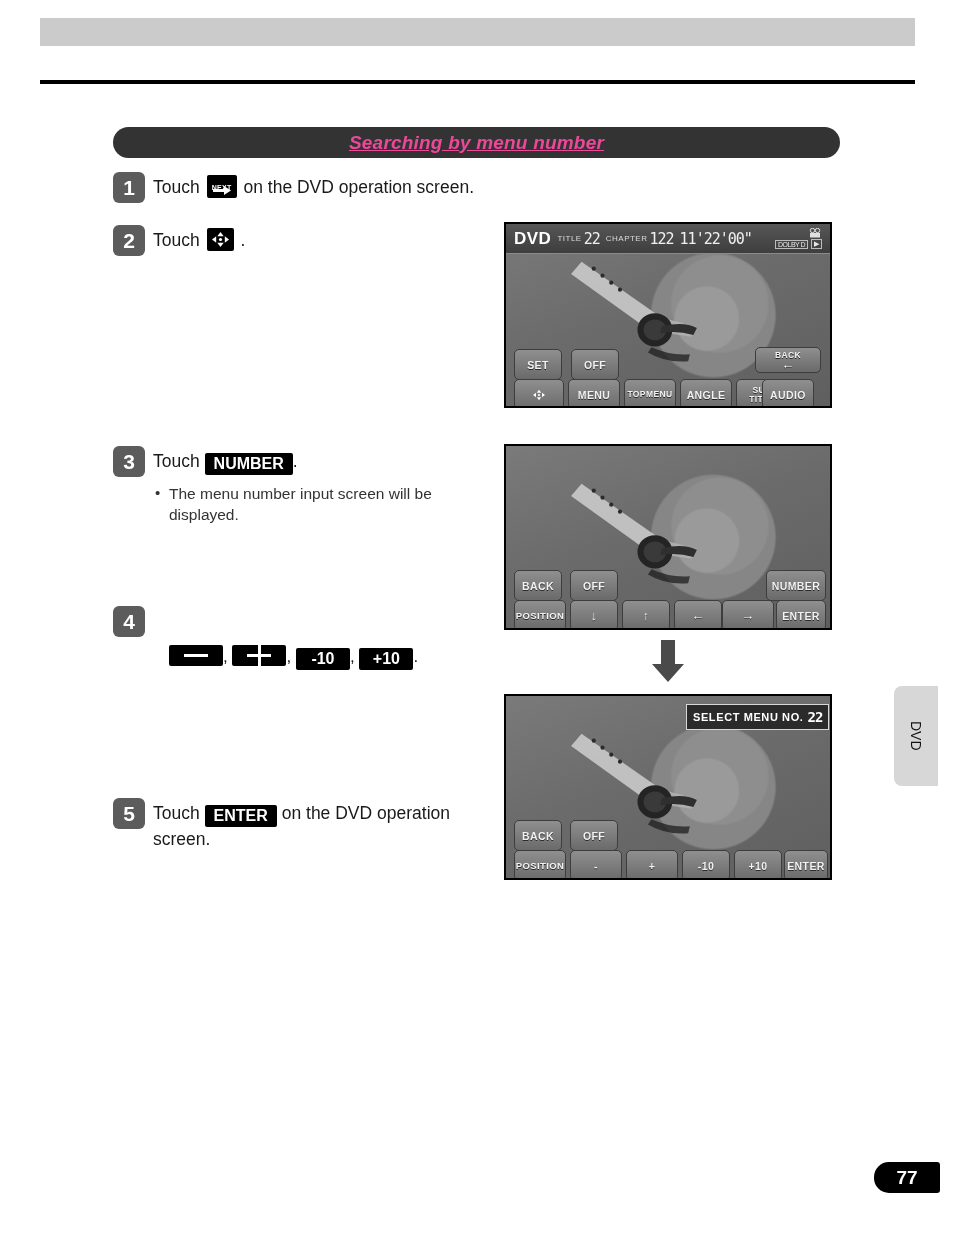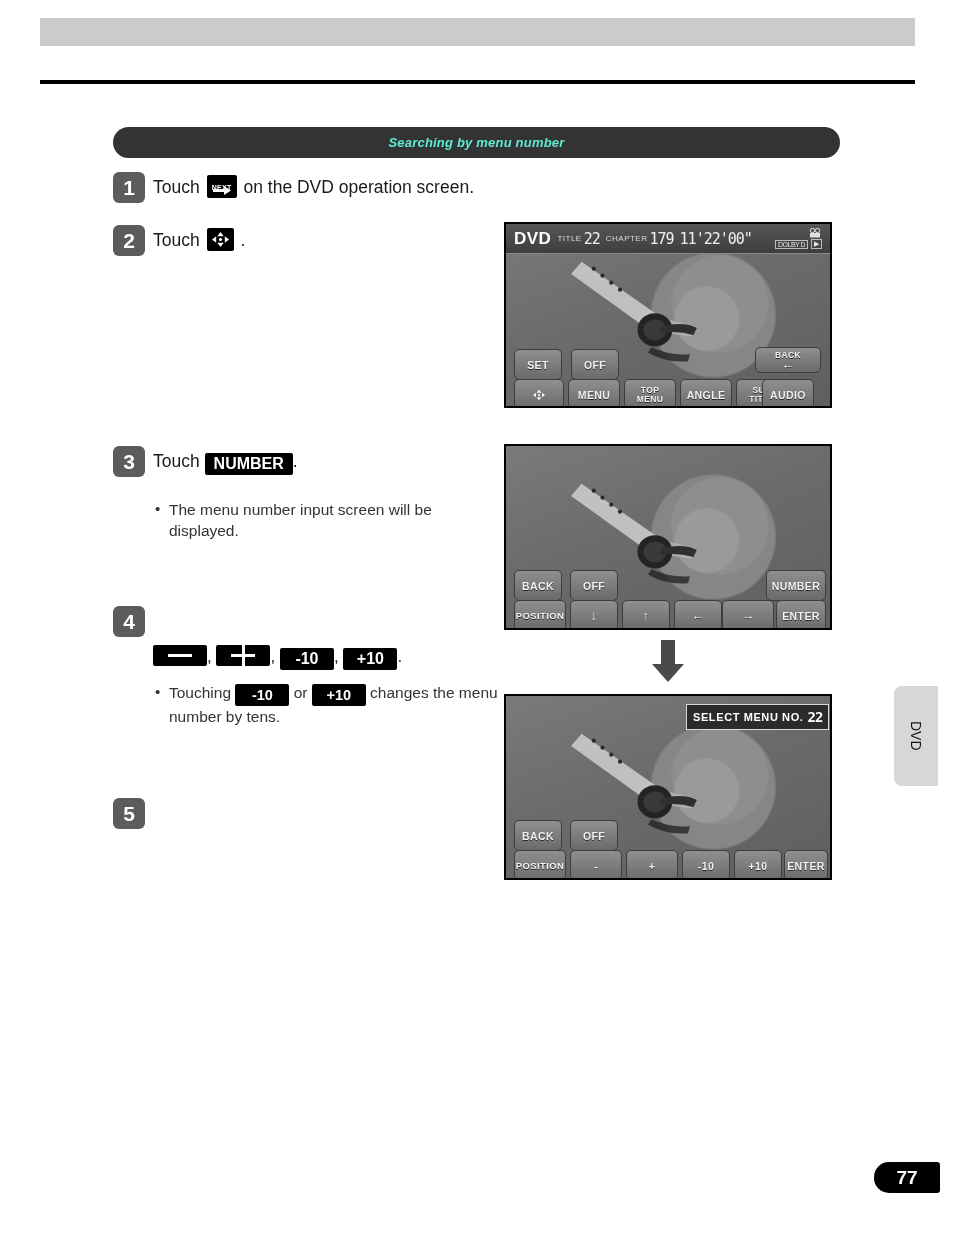--- a/index.html
+++ b/index.html
@@ -23,37 +23,38 @@
     background:#000000;
   }
 
   
   .section-banner {
     position:absolute; left:113px; top:127px; width:727px; height:31px;
     background:#333333; border-radius:16px;
     display:flex; align-items:center; justify-content:center;
   }
   .section-banner-title {
-    color:#5eead4; font-size:13px; font-style:italic; font-weight:bold;
+    color:#ec4899; font-size:19px; font-style:italic; font-weight:bold;
     letter-spacing:0.2px;
+    text-decoration:underline;
   }
 
   
   .step { position:absolute; left:113px; }
   .step-head { display:flex; align-items:flex-start; }
   .step-num {
     width:32px; height:31px; flex:0 0 32px;
     background:#5c5c5c; border-radius:6px;
     color:#ffffff; font-size:21px; font-weight:bold;
     display:flex; align-items:center; justify-content:center;
     margin-right:8px;
   }
   .step-text { font-size:17.5px; line-height:25px; padding-top:3px; }
 
-  .note-list { margin:22px 0 0 40px; padding:0; list-style:none; }
+  .note-list { margin:6px 0 0 40px; padding:0; list-style:none; }
   .note-list li {
     font-size:15.5px; line-height:21px; color:#333;
     position:relative; padding-left:16px; margin-bottom:7px;
   }
   .note-list li::before {
     content:"\2022"; position:absolute; left:2px; top:-1px; font-size:15px;
   }
 
   
   .key {
@@ -236,40 +237,38 @@
   </div>
   <ul class="note-list">
     <li>The menu number input screen will be displayed.</li>
   </ul>
 </div>
 
 <div class="step" style="top:606px; width:400px;">
   <div class="step-head">
     <div class="step-num">4</div>
   </div>
-  <div style="margin-left:40px; margin-top:8px; font-size:17px;">
+  <div style="margin-left:56px; margin-top:8px; font-size:17px;">
     <span class="key-dash"></span><span>,</span>
     <span class="key-plus"></span><span>,</span>
     <span class="key key-wide">-10</span><span>,</span>
     <span class="key key-wide">+10</span><span>.</span>
   </div>
   <ul class="note-list" style="margin-top:12px;">
-    <li>
-      <span>Touching</span>
-      <span class="key key-sm key-wide">-10</span>
-      <span>or</span>
-      <span class="key key-sm key-wide">+10</span>
-      <span>changes the menu number by tens.</span>
-    </li>
   </ul>
 </div>
 
 <div class="step" style="top:798px; width:370px;">
   <div class="step-head">
     <div class="step-num">5</div>
+    <div class="step-text">
+      <span>Touch</span>
+      <span class="key">ENTER</span>
+      <span>on the DVD operation screen.</span>
+    </div>
   </div>
 </div>
 
 <div class="screen" style="left:504px; top:222px; width:328px; height:186px;">
   <div class="screen-img">
     <svg class="plane" viewBox="0 0 200 150">
       <path d="M20 18 L120 88 L108 104 L8 32 z" fill="#cfcfcf" opacity="0.85"></path>
       <path d="M96 78 L150 92 L146 104 L92 96 z" fill="#b4b4b4" opacity="0.8"></path>
       <ellipse cx="104" cy="96" rx="20" ry="19" fill="#242424"></ellipse>
       <ellipse cx="104" cy="96" rx="13" ry="12" fill="#3a3a3a"></ellipse>
@@ -280,21 +279,21 @@
       <circle cx="54" cy="42" r="2.4" fill="#2b2b2b"></circle>
       <circle cx="64" cy="50" r="2.4" fill="#2b2b2b"></circle>
     </svg>
   </div>
 
   <div class="statusbar">
     <span class="sb-dvd">DVD</span>
     <span class="sb-seg">TITLE</span>
     <span class="sb-val">22</span>
     <span class="sb-seg">CHAPTER</span>
-    <span class="sb-val">179</span>
+    <span class="sb-val">122</span>
     <span class="sb-val" style="margin-left:6px;">11'22'00"</span>
     <span class="sb-icons">
       <svg width="13" height="10" viewBox="0 0 13 10">
         <circle cx="3.5" cy="2.5" r="2.2" fill="none" stroke="#e0e0e0" stroke-width="1"></circle>
         <circle cx="8.5" cy="2.5" r="2.2" fill="none" stroke="#e0e0e0" stroke-width="1"></circle>
         <rect x="1" y="5" width="10" height="4.5" fill="#e0e0e0"></rect>
       </svg>
       <span class="sb-chiprow">
         <span class="sb-chip">DOLBY D</span>
         <span class="sb-chip">▶</span>
@@ -312,21 +311,21 @@
   <div class="btn" style="left:8px; top:155px; width:50px;">
     <svg width="22" height="16" viewBox="0 0 27 23">
       <path d="M13.5 4 l3.2 4.2 h-6.4 z" fill="#ffffff"></path>
       <path d="M13.5 19 l3.2 -4.2 h-6.4 z" fill="#ffffff"></path>
       <path d="M5 11.5 l4.2 -3.2 v6.4 z" fill="#ffffff"></path>
       <path d="M22 11.5 l-4.2 -3.2 v6.4 z" fill="#ffffff"></path>
       <circle cx="13.5" cy="11.5" r="1.6" fill="#ffffff"></circle>
     </svg>
   </div>
   <div class="btn" style="left:62px; top:155px; width:52px;">MENU</div>
-  <div class="btn two-line" style="left:118px; top:155px; width:52px; flex-direction:column;">
+  <div class="btn two-line" style="left:118px; top:155px; width:52px; ">
     <span>TOP</span>
     <span class="sub">MENU</span>
   </div>
   <div class="btn" style="left:174px; top:155px; width:52px;">ANGLE</div>
   <div class="btn two-line" style="left:230px; top:155px; width:52px; flex-direction:column;">
     <span>SUB</span>
     <span class="sub">TITLE</span>
   </div>
   <div class="btn" style="left:256px; top:155px; width:52px;">AUDIO</div>
 </div>

